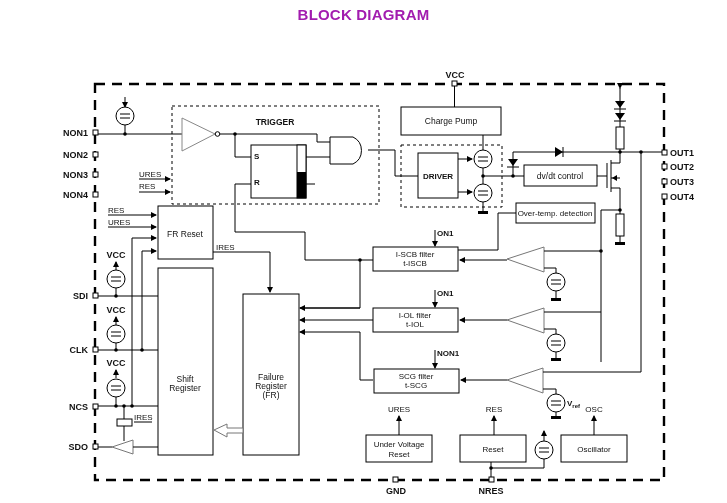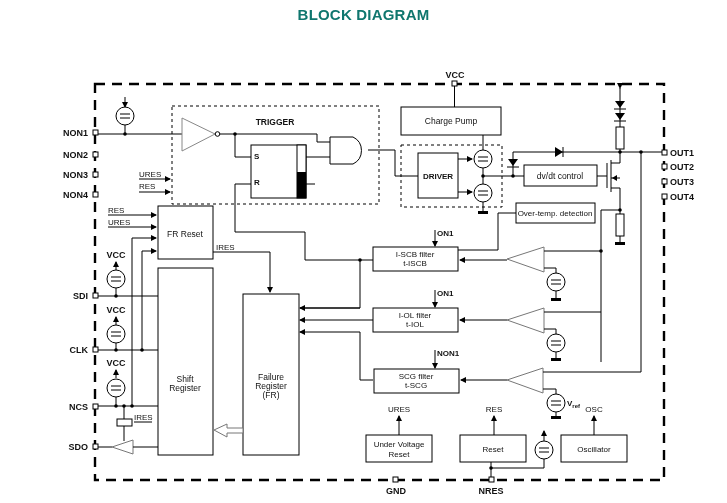--- a/index.html
+++ b/index.html
@@ -1,17 +1,17 @@
 <!DOCTYPE html>
 <html><head>
 <meta charset="utf-8">
 <style>
   html, body { margin: 0; padding: 0; background: #ffffff; }
   body { width: 727px; height: 503px; overflow: hidden; font-family: "Liberation Sans", sans-serif; }
-  .title { position: absolute; left: 0; top: 6px; width: 727px; text-align: center; font-weight: bold; font-size: 15px; color: #0f766e; letter-spacing: 0.2px; }
+  .title { position: absolute; left: 0; top: 6px; width: 727px; text-align: center; font-weight: bold; font-size: 15px; color: #a21caf; letter-spacing: 0.2px; }
   svg { position: absolute; left: 0; top: 0; }
   svg text { font-family: "Liberation Sans", sans-serif; fill: #111; }
   .pin { font-size: 9px; font-weight: bold; }
   .blk { font-size: 8.5px; }
   .sig { font-size: 8px; }
   .bold { font-weight: bold; }
   .w { stroke: #000; stroke-width: 1; fill: none; }
   .box { stroke: #000; stroke-width: 1; fill: #fff; }
   .dash { stroke: #000; stroke-width: 2.4; stroke-dasharray: 10 7; fill: none; }
   .dot { stroke: #000; stroke-width: 1; stroke-dasharray: 3 3; fill: none; }

